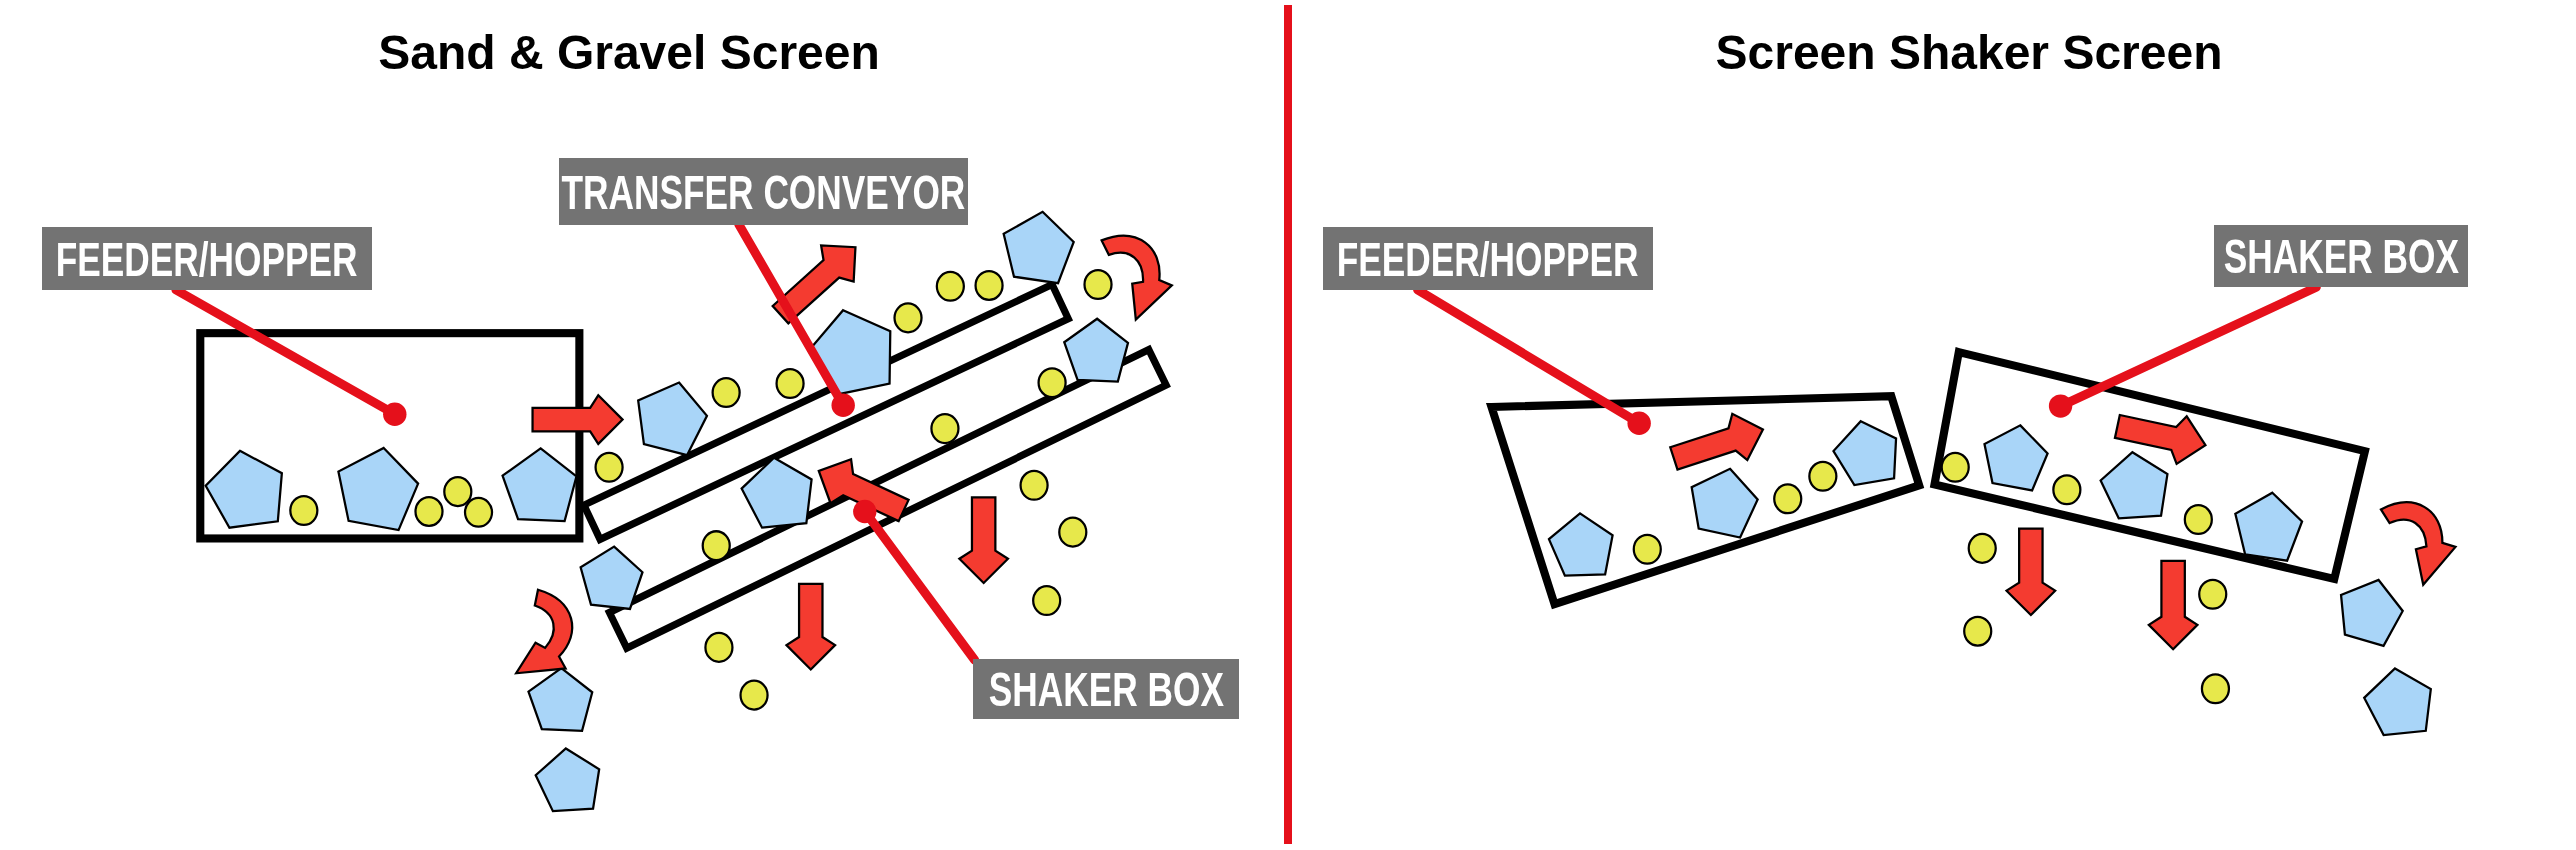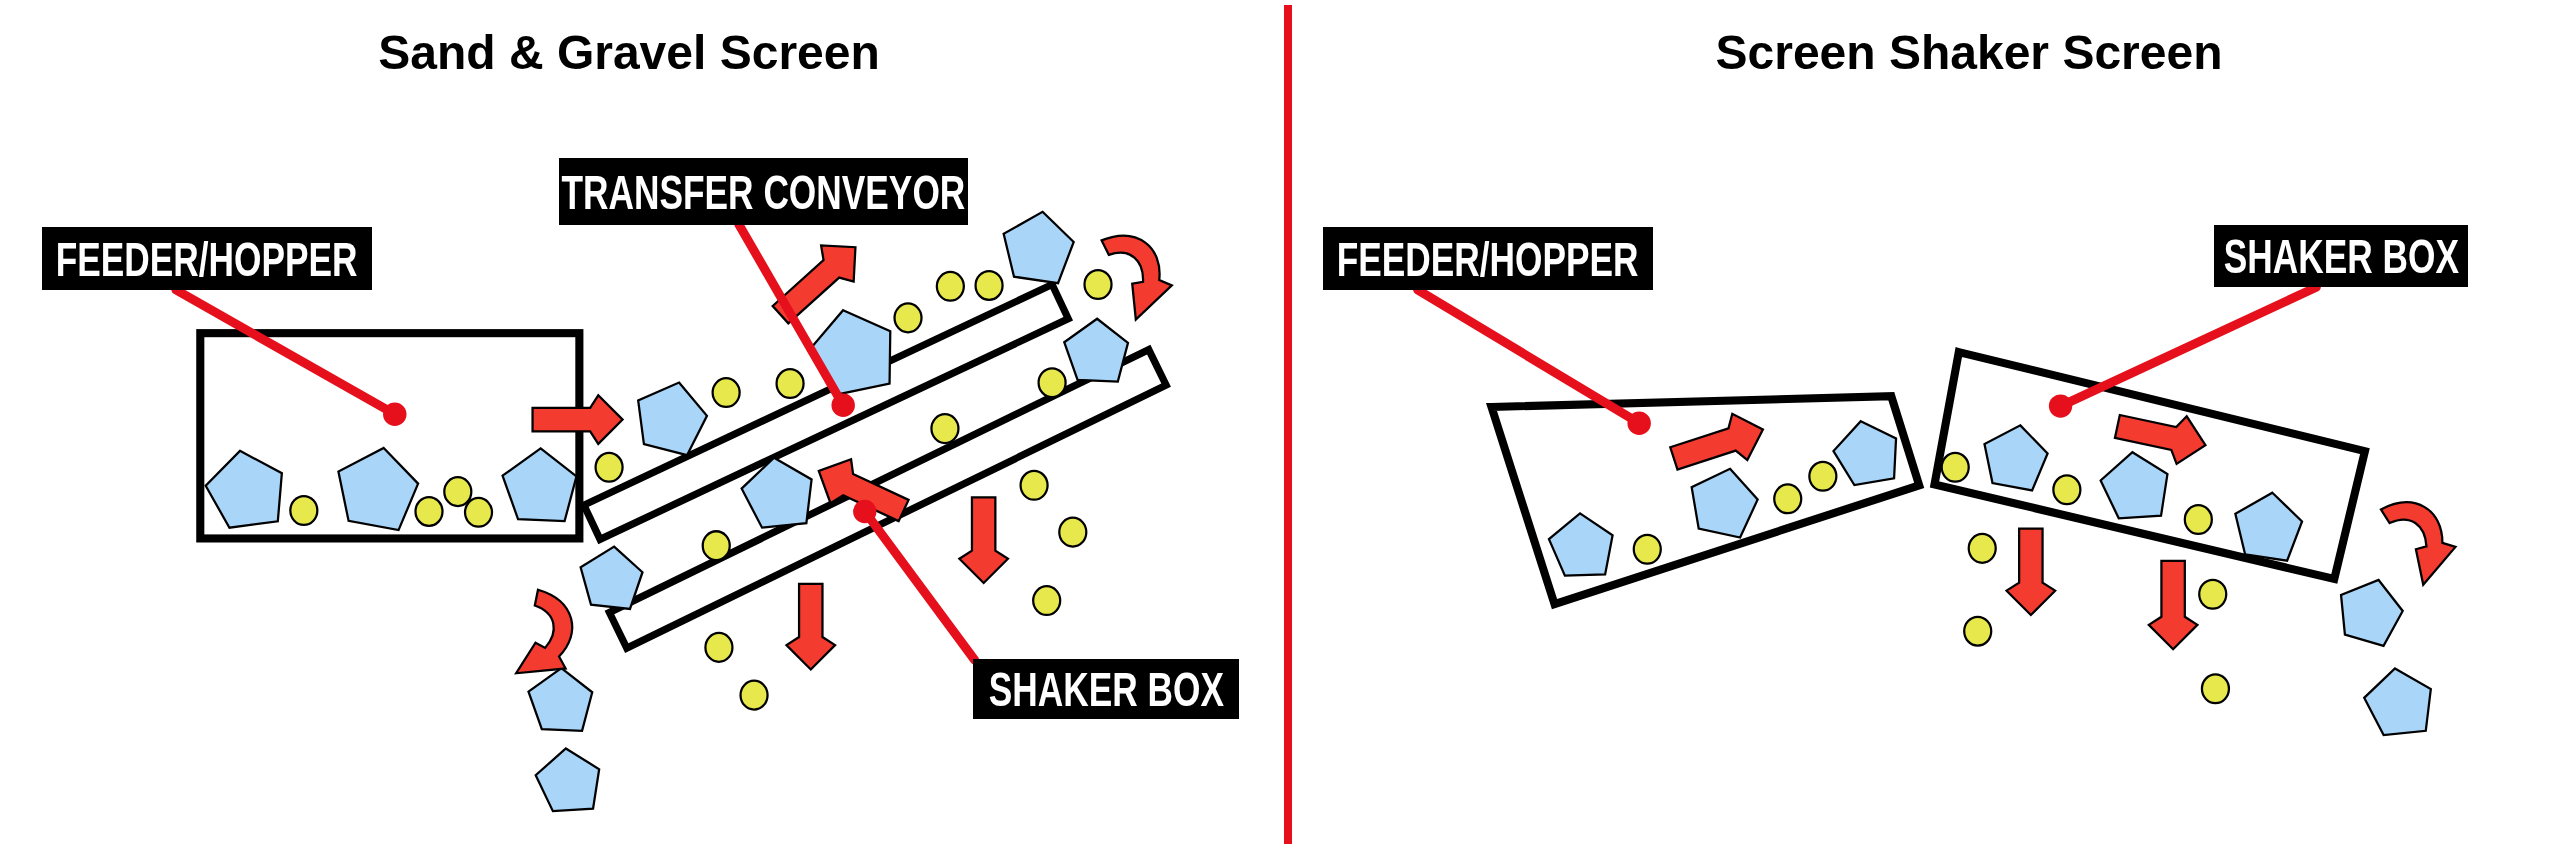--- a/index.html
+++ b/index.html
@@ -1,20 +1,20 @@
 <!DOCTYPE html>
 <html style="font-size:14.4px"><head>
 <meta charset="utf-8">
 <style>
   html,body{margin:0;padding:0;background:#ffffff;}
   #canvas{position:relative;width:2576px;height:850px;background:#ffffff;overflow:hidden;
           font-family:"Liberation Sans",sans-serif;padding-left:45px;}
   .panel-title{position:absolute;top:25px;transform:translateX(-50%);white-space:nowrap;
           font-size:48px;font-weight:bold;color:#000;letter-spacing:0px;}
-  .callout-label{position:absolute;background:#000000;display:flex;align-items:center;justify-content:center;}
+  .callout-label{position:absolute;background:#737373;display:flex;align-items:center;justify-content:center;}
   .callout-label .lbl-text{color:#ffffff;font-weight:bold;font-size:49px;white-space:nowrap;
           transform:scaleX(0.72);letter-spacing:0px;}
   #divider{position:absolute;left:1284px;top:5.4px;width:8px;height:839px;background:#e5101b;}
   svg{position:absolute;left:0;top:0;}
 </style>
 </head>
 <body>
 
 <div id="canvas">
 

